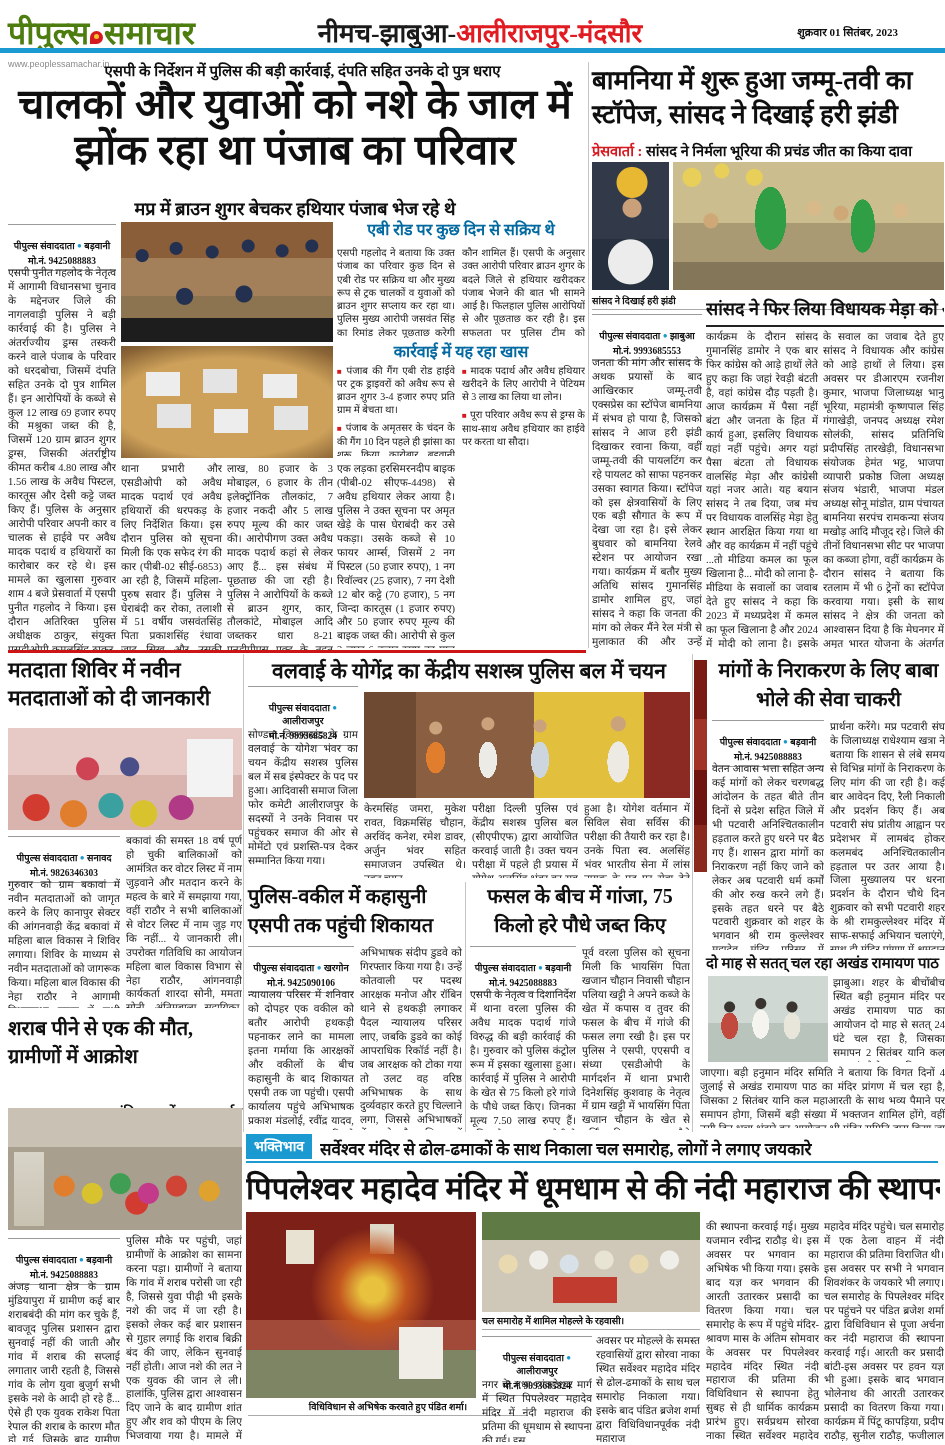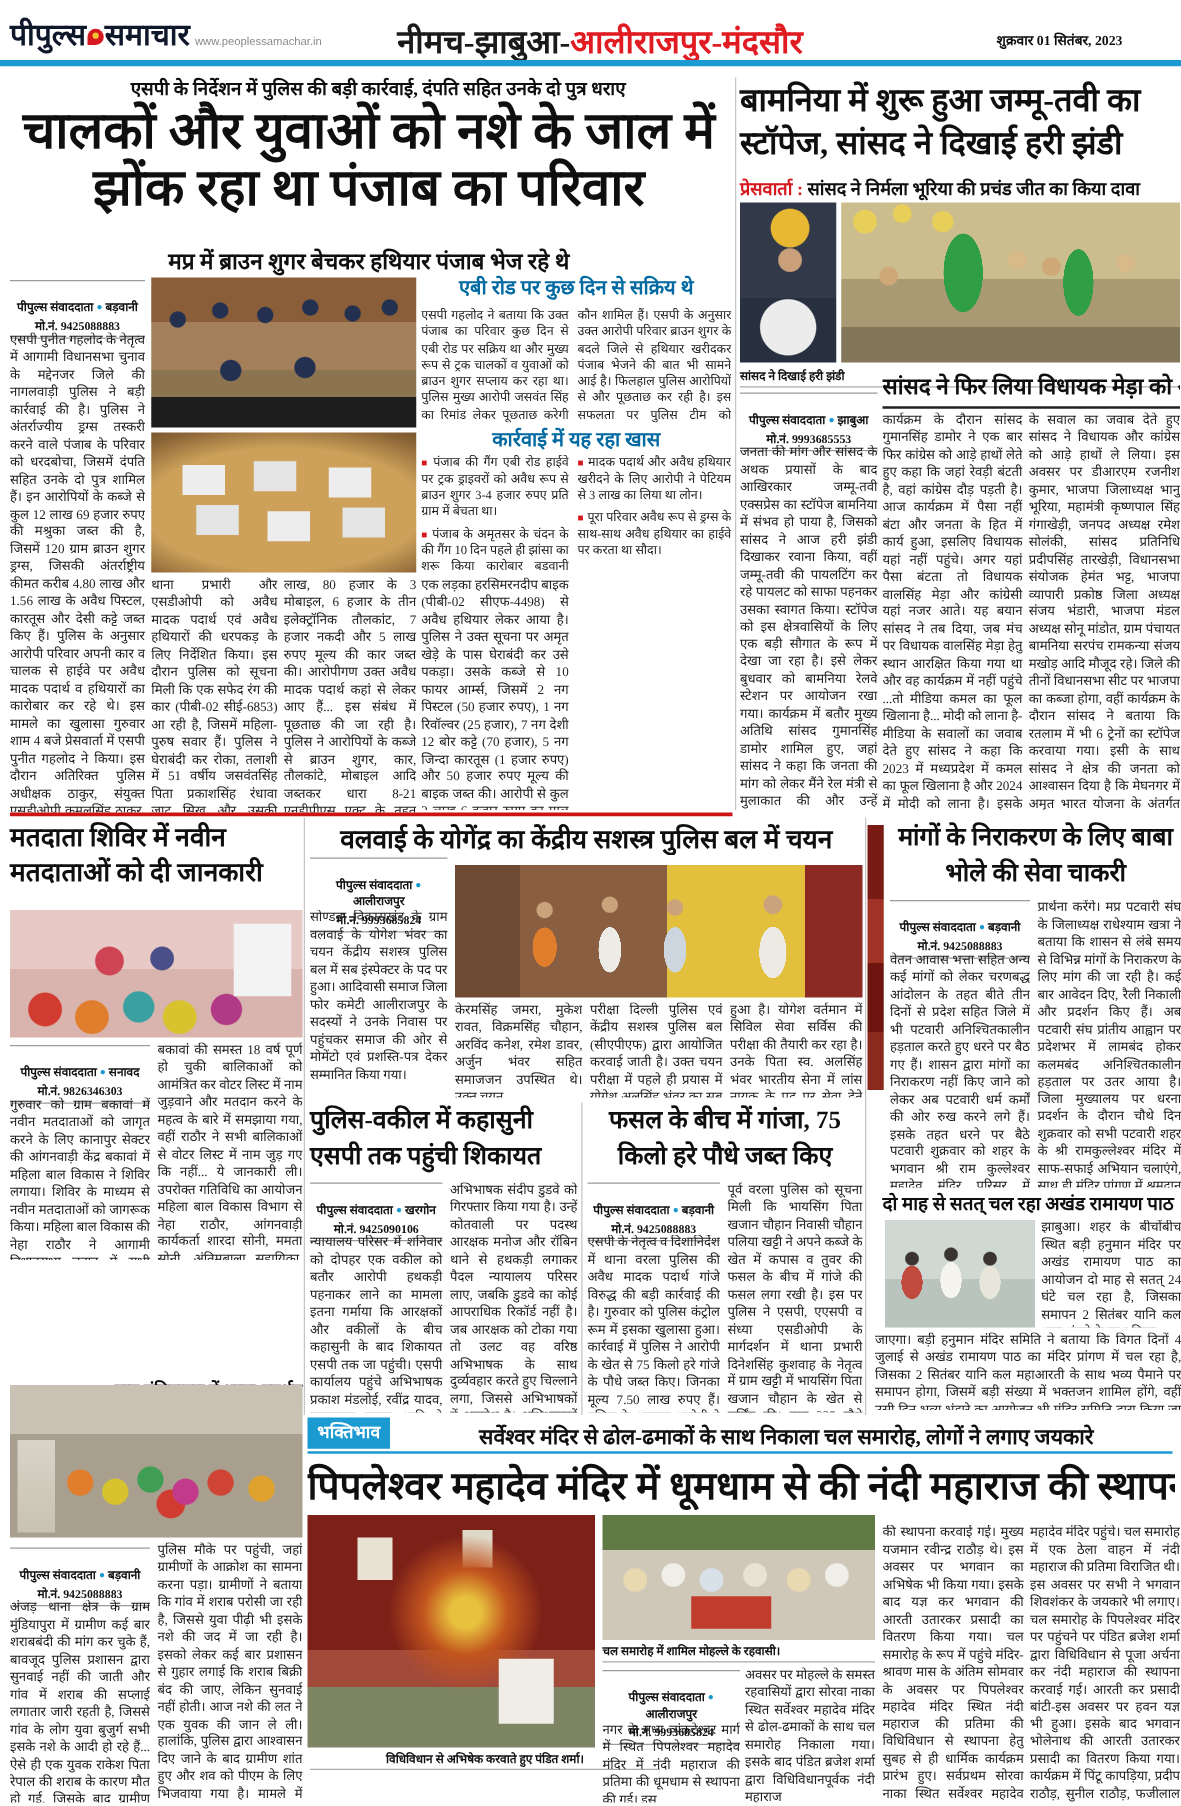--- a/index.html
+++ b/index.html
@@ -106,21 +106,21 @@
   .ph-crowd2{background:
     linear-gradient(#c23b2f,#c23b2f) 46% 88%/64px 26px no-repeat,
     radial-gradient(circle at 12% 52%, #e8d9b0 0 9px, transparent 10px),
     radial-gradient(circle at 26% 48%, #f0eee8 0 9px, transparent 10px),
     radial-gradient(circle at 40% 52%, #d8e0e8 0 9px, transparent 10px),
     radial-gradient(circle at 56% 48%, #e8e4d4 0 9px, transparent 10px),
     radial-gradient(circle at 72% 52%, #e8d9b0 0 9px, transparent 10px),
     radial-gradient(circle at 86% 48%, #f0eee8 0 9px, transparent 10px),
     radial-gradient(circle at 52% 78%, #e8c93e 0 8px, transparent 9px),
     linear-gradient(180deg,#5f7a45 0 28%, #cfc8b8 28% 100%);}
-  .logo-txt{font-size:24px;font-weight:bold;color:#0f172a;letter-spacing:0;}
+  .logo-txt{font-size:32px;font-weight:bold;color:#4d7c0f;letter-spacing:0;}
   .logo-ico{display:inline-block;width:13px;height:13px;background:#d6181f;border-radius:50% 50% 50% 0;
             position:relative;margin:0 1px;}
   .logo-ico::after{content:"";position:absolute;left:4px;top:3px;width:5px;height:5px;border-radius:50%;background:#f2c230;}
   .url{font-size:9px;color:#8a8a8a;font-family:"Liberation Sans",sans-serif;}
   .edition{font-size:26px;font-weight:bold;}
   .edition .red{color:#e11b22;}
   .pagebox{background:#0c0c0c;color:#fff;font-size:21px;font-weight:bold;text-align:center;line-height:40px;}
   .strapred{color:#d6181f;font-weight:bold;}
   .bluetag{background:#1b9ad2;color:#fff;font-weight:bold;font-size:14px;text-align:center;line-height:25px;}
 </style>
@@ -212,20 +212,21 @@
     <div class="byline">
       <span>पीपुल्स संवाददाता</span>
       <span class="dot">●</span>
       <span>सनावद</span>
     </div>
     <div class="phone">मो.नं. 9826346303</div>
   </div>
   <div class="abs just" style="left:8px;top:878px;width:112px;height:130px;">गुरुवार को ग्राम बकावां में नवीन मतदाताओं को जागृत करने के लिए कानापुर सेक्टर की आंगनवाड़ी केंद्र बकावां में महिला बाल विकास ने शिविर लगाया। शिविर के माध्यम से नवीन मतदाताओं को जागरूक किया। महिला बाल विकास की नेहा राठौर ने आगामी विधानसभा चुनाव में सभी नवीन मतदाताओं की वोटर लिस्ट में नाम जुड़वाने के लिए प्रेरित किया। उपरोक्त अभियान में ग्राम</div>
   <div class="abs just" style="left:126px;top:834px;width:116px;height:174px;">बकावां की समस्त 18 वर्ष पूर्ण हो चुकी बालिकाओं को आमंत्रित कर वोटर लिस्ट में नाम जुड़वाने और मतदान करने के महत्व के बारे में समझाया गया, वहीं राठौर ने सभी बालिकाओं से वोटर लिस्ट में नाम जुड़ गए कि नहीं... ये जानकारी ली। उपरोक्त गतिविधि का आयोजन महिला बाल विकास विभाग से नेहा राठौर, आंगनवाड़ी कार्यकर्ता शारदा सोनी, ममता सोनी, अंतिमबाला सहायिका, बीएलओ कमलसिंह सोलंकी, मुकेश चौधरी, ग्रामीण बालिकाएं, नवविवाहित महिलाएं उपस्थित थीं।</div>
 
+  <div class="abs hl" style="left:8px;top:1014px;width:234px;font-size:20px;line-height:1.4;">शराब पीने से एक की मौत, ग्रामीणों में आक्रोश</div>
   <div class="abs hl center" style="left:8px;top:1102px;width:234px;font-size:14px;text-align:right;">ग्राम मुंडियापुरा में धरना-प्रदर्शन</div>
   <div class="abs ph ph-protest" style="left:8px;top:1108px;width:234px;height:122px;"></div>
   <div class="abs bygrp" style="left:8px;top:1238px;width:112px;">
     <div class="byline">
       <span>पीपुल्स संवाददाता</span>
       <span class="dot">●</span>
       <span>बड़वानी</span>
     </div>
     <div class="phone">मो.नं. 9425088883</div>
   </div>
@@ -283,21 +284,21 @@
   </div>
   <div class="abs just" style="left:712px;top:762px;width:112px;height:188px;">वेतन आवास भत्ता सहित अन्य कई मांगों को लेकर चरणबद्ध आंदोलन के तहत बीते तीन दिनों से प्रदेश सहित जिले में भी पटवारी अनिश्चितकालीन हड़ताल करते हुए धरने पर बैठ गए हैं। शासन द्वारा मांगों का निराकरण नहीं किए जाने को लेकर अब पटवारी धर्म कर्मों की ओर रुख करने लगे हैं। इसके तहत धरने पर बैठे पटवारी शुक्रवार को शहर के भगवान श्री राम कुल्लेश्वर महादेव मंदिर परिसर में श्रमदान करेंगे और सफाई अभियान चलाएंगे, वहीं 4 सितंबर को शहर निकलने वाले शिवडोला में पेयजल सेवा कर बाबा भोले से अपनी मांगों के निराकरण के लिए</div>
   <div class="abs just" style="left:830px;top:720px;width:115px;height:230px;">प्रार्थना करेंगे। मप्र पटवारी संघ के जिलाध्यक्ष राधेश्याम खत्रा ने बताया कि शासन से लंबे समय से विभिन्न मांगों के निराकरण के लिए मांग की जा रही है। कई बार आवेदन दिए, रैली निकाली और प्रदर्शन किए हैं। अब पटवारी संघ प्रांतीय आह्वान पर प्रदेशभर में लामबंद होकर कलमबंद अनिश्चितकालीन हड़ताल पर उतर आया है। जिला मुख्यालय पर धरना प्रदर्शन के दौरान चौथे दिन शुक्रवार को सभी पटवारी शहर के श्री रामकुल्लेश्वर मंदिर में साफ-सफाई अभियान चलाएंगे, साथ ही मंदिर प्रांगण में श्रमदान कर नवीन शेड निर्माण में आने का मार्ग व्यवस्थित किया जाएगा। बाबा के दरबार के आसपास चारा छटाई-सफाई की जाएगी।</div>
 
   <div class="abs hl center" style="left:700px;top:952px;width:245px;font-size:15px;">दो माह से सतत् चल रहा अखंड रामायण पाठ</div>
   <div class="abs ph ph-ramayan" style="left:708px;top:976px;width:120px;height:86px;"></div>
   <div class="abs just" style="left:833px;top:976px;width:112px;height:86px;">झाबुआ। शहर के बीचोंबीच स्थित बड़ी हनुमान मंदिर पर अखंड रामायण पाठ का आयोजन दो माह से सतत् 24 घंटे चल रहा है, जिसका समापन 2 सितंबर यानि कल भव्य भंडारे के साथ किया</div>
   <div class="abs just" style="left:700px;top:1066px;width:245px;height:62px;">जाएगा। बड़ी हनुमान मंदिर समिति ने बताया कि विगत दिनों 4 जुलाई से अखंड रामायण पाठ का मंदिर प्रांगण में चल रहा है, जिसका 2 सितंबर यानि कल महाआरती के साथ भव्य पैमाने पर समापन होगा, जिसमें बड़ी संख्या में भक्तजन शामिल होंगे, वहीं उसी दिन भव्य भंडारे का आयोजन भी मंदिर समिति द्वारा किया जा रहा है।</div>
 
   <div class="abs bluetag" style="left:246px;top:1134px;width:66px;height:25px;">भक्तिभाव</div>
-  <div class="abs hl nowrap" style="left:320px;top:1137px;width:618px;font-size:17px;overflow:hidden;text-align:center;">सर्वेश्वर मंदिर से ढोल-ढमाकों के साथ निकाला चल समारोह, लोगों ने लगाए जयकारे</div>
+  <div class="abs hl nowrap" style="left:320px;top:1137px;width:618px;font-size:17px;overflow:hidden;">सर्वेश्वर मंदिर से ढोल-ढमाकों के साथ निकाला चल समारोह, लोगों ने लगाए जयकारे</div>
   <div class="abs hr-blue" style="left:246px;top:1161px;width:692px;height:2px;"></div>
   <div class="abs hl center nowrap" style="left:246px;top:1166px;width:694px;font-size:31px;overflow:hidden;">पिपलेश्वर महादेव मंदिर में धूमधाम से की नंदी महाराज की स्थापना</div>
 
   <div class="abs ph ph-temple" style="left:246px;top:1212px;width:230px;height:186px;"></div>
   <div class="abs caption" style="left:248px;top:1400px;width:280px;text-align:center;">विधिविधान से अभिषेक करवाते हुए पंडित शर्मा।</div>
 
   <div class="abs ph ph-crowd2" style="left:482px;top:1212px;width:218px;height:100px;"></div>
   <div class="abs caption" style="left:482px;top:1314px;width:218px;">चल समारोह में शामिल मोहल्ले के रहवासी।</div>
 
   <div class="abs bygrp" style="left:482px;top:1336px;width:110px;">

